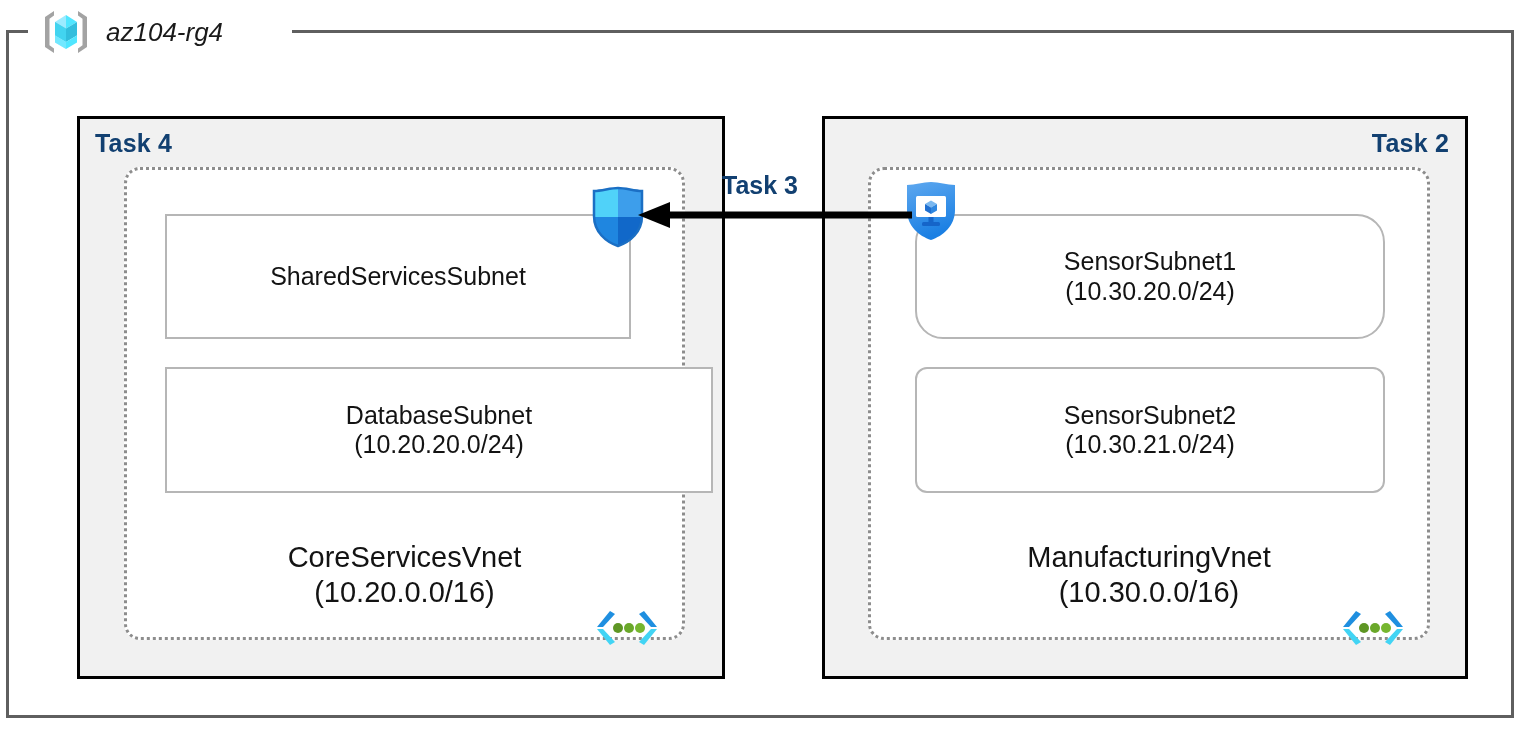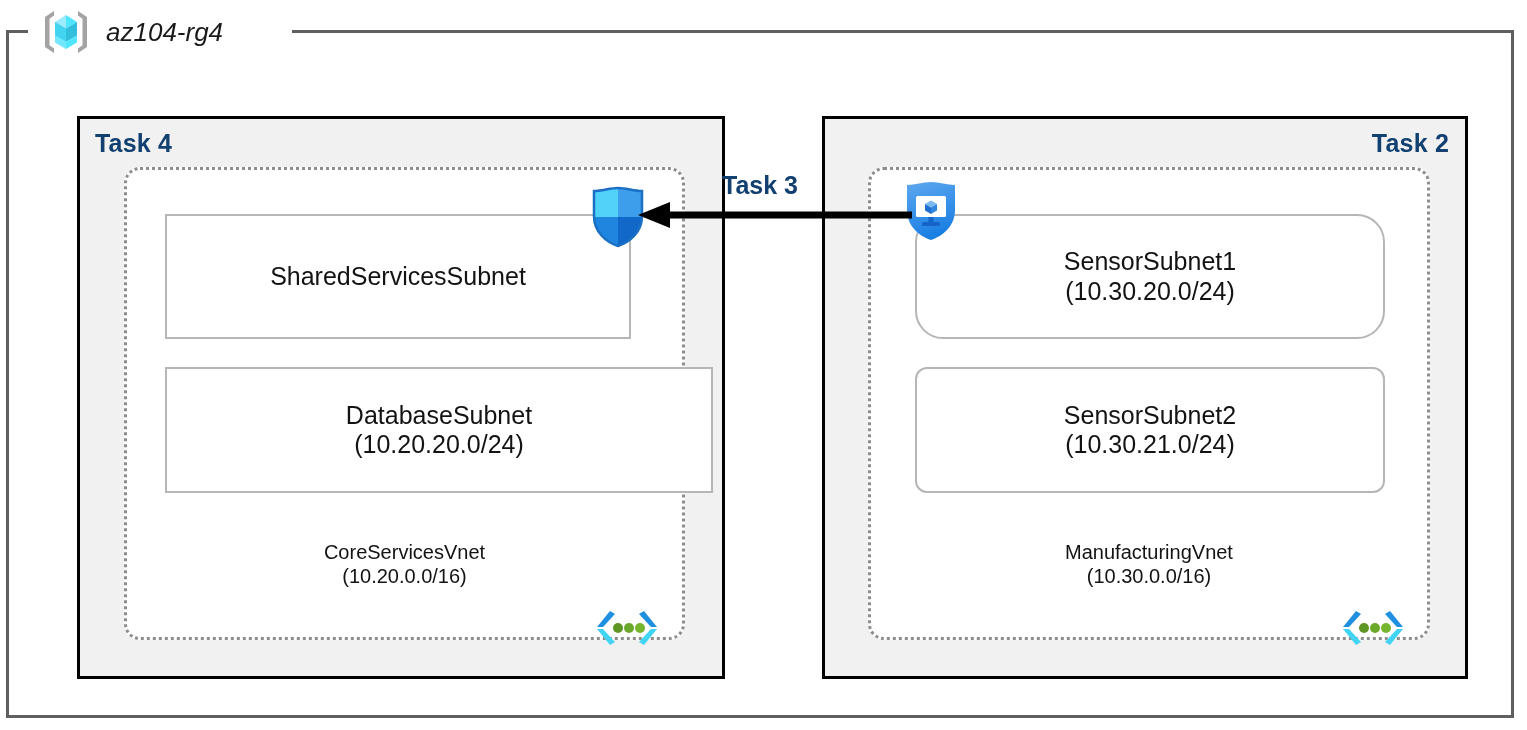--- a/index.html
+++ b/index.html
@@ -119,21 +119,21 @@
   #subnet-sensor-2        { left: 915px; top: 367px; width: 470px; height: 126px; border-radius: 12px; }
 
   
   .vnet-caption {
     position: absolute;
     text-align: center;
     white-space: nowrap;
   }
   .vnet-caption .vnet-name,
   .vnet-caption .vnet-cidr {
-    font-size: 20px;
+    font-size: 29px;
     color: #131313;
     line-height: 1.2;
     display: block;
   }
   #vnet-caption-1 { left: 124px; top: 540px; width: 561px; }
   #vnet-caption-2 { left: 868px; top: 540px; width: 562px; }
 
   
   .abs-icon { position: absolute; display: block; }
 

